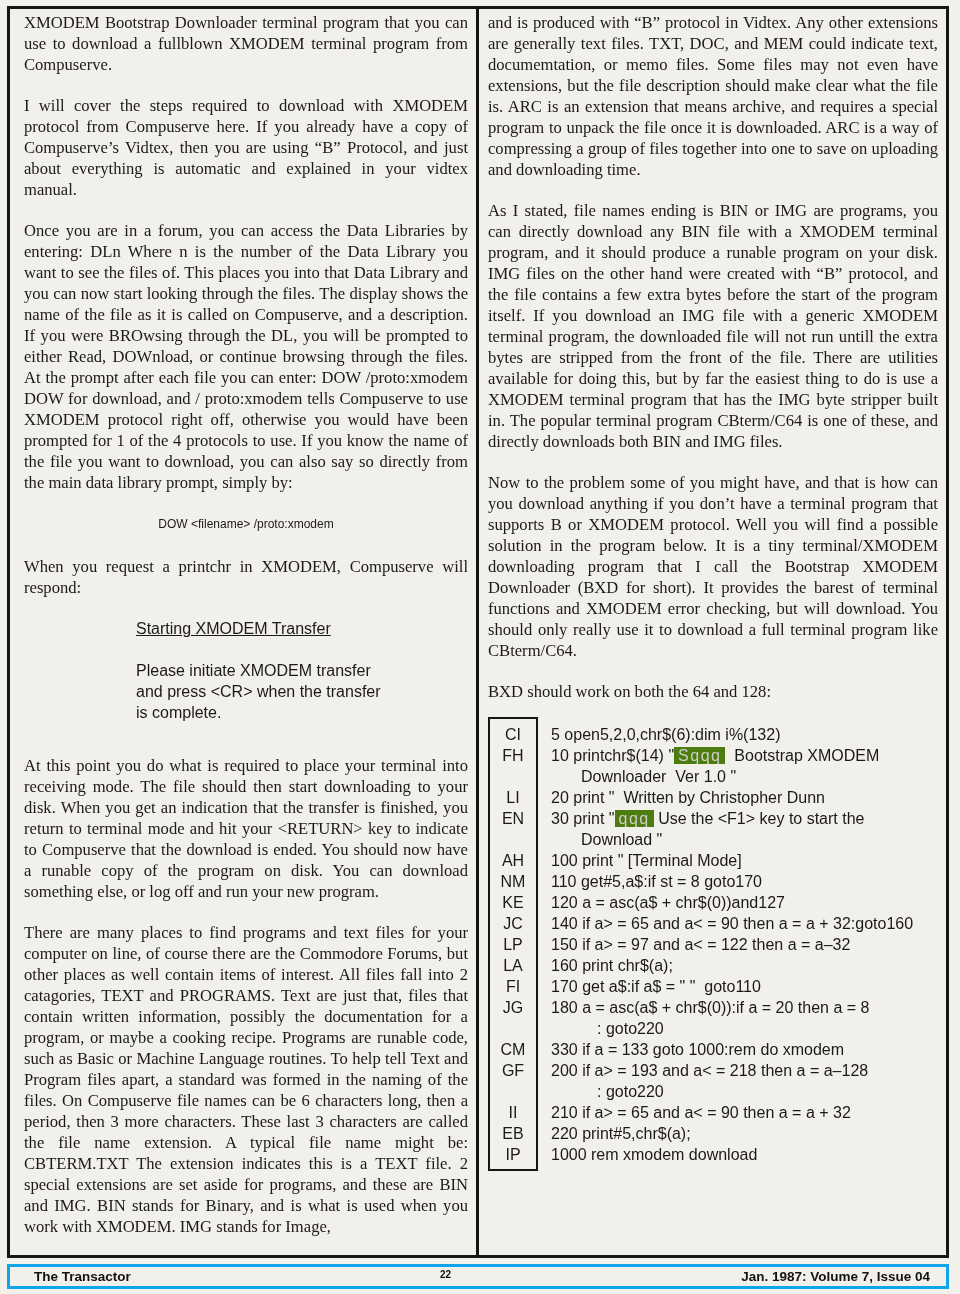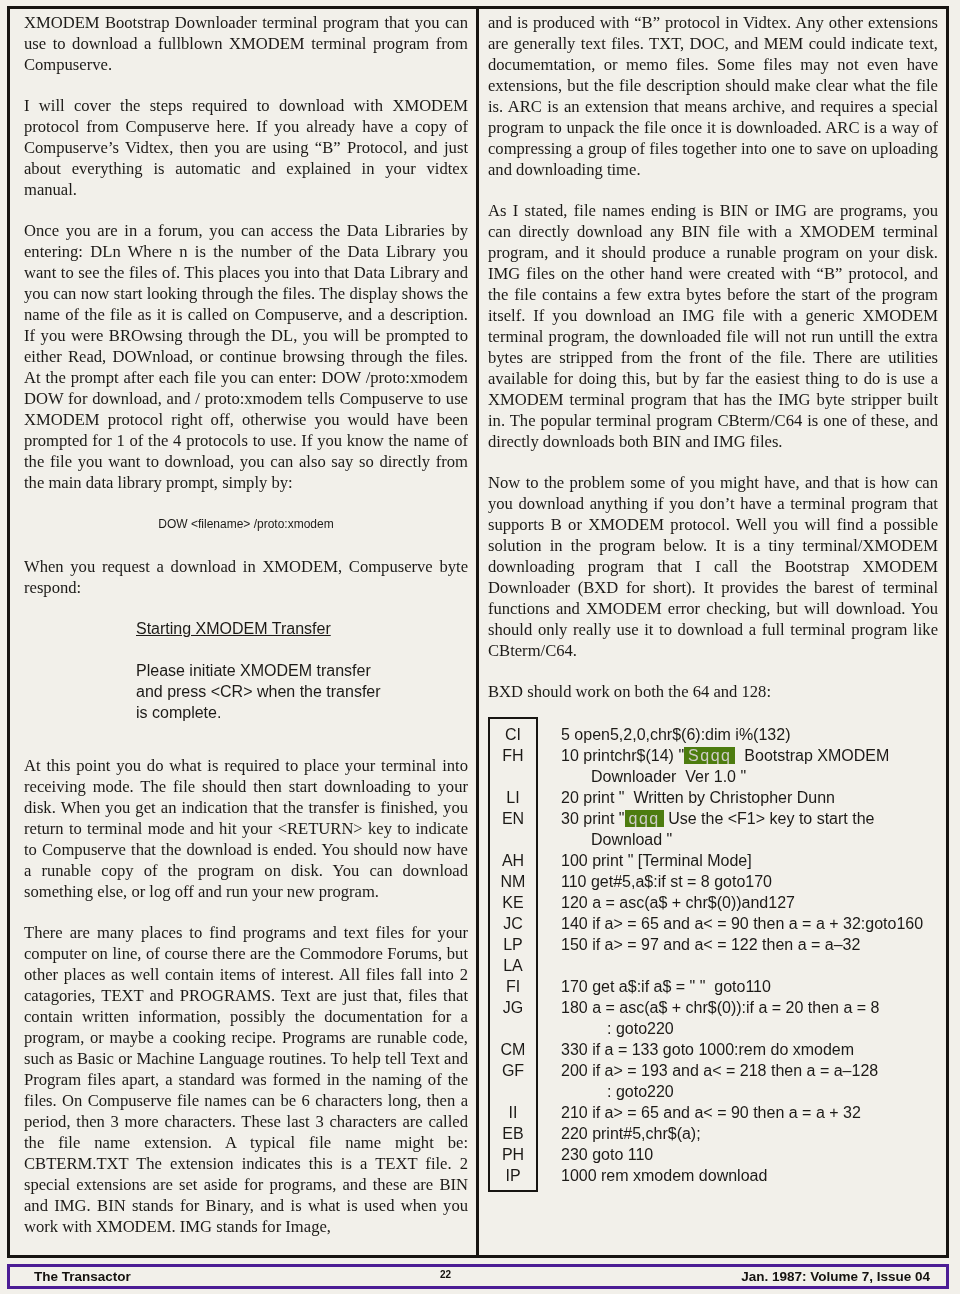--- a/index.html
+++ b/index.html
@@ -42,51 +42,51 @@
     position:relative;margin-top:22px;
     font-family:"Liberation Sans", sans-serif;
     font-size:16px;line-height:21px;text-align:left;
   }
   .lst-box{
     position:absolute;left:0;top:-7px;bottom:-6px;width:50px;
     border:2px solid #171512;box-sizing:border-box;
   }
   .lst-row{display:grid;grid-template-columns:50px 1fr;}
   .lst-code{text-align:center;}
-  .lst-lines{padding-left:23px;}
+  .lst-lines{padding-left:13px;}
   .lst-line{white-space:pre;}
   .lst-line.ind1{padding-left:30px;}
   .lst-line.ind2{padding-left:46px;}
   .rev{
     background:#4d7c0f;color:#cfcdc8;padding:0 4px;letter-spacing:1.5px;
   }
   
   .footer{
     position:absolute;left:7px;top:1264px;width:942px;height:25px;
-    border:3px solid #4c1d95;box-sizing:border-box;
+    border:3px solid #0ea5e9;box-sizing:border-box;
     font-family:"Liberation Sans", sans-serif;font-weight:bold;
     font-size:13.5px;color:#14120f;
   }
   .footer-left{position:absolute;left:24px;top:2px;}
   .footer-center{position:absolute;left:430px;top:2px;font-size:10px;}
   .footer-right{position:absolute;right:16px;top:2px;}
 </style>
 </head>
 <body>
 
 <div class="page">
   <div class="frame"></div>
   <div class="divider"></div>
 
   <div class="col col-left">
     <p>XMODEM Bootstrap Downloader terminal program that you can use to download a fullblown XMODEM terminal program from Compuserve.</p>
     <p>I will cover the steps required to download with XMODEM protocol from Compuserve here. If you already have a copy of Compuserve’s Vidtex, then you are using “B” Protocol, and just about everything is automatic and explained in your vidtex manual.</p>
     <p>Once you are in a forum, you can access the Data Libraries by entering: DLn  Where n is the number of the Data Library you want to see the files of. This places you into that Data Library and you can now start looking through the files. The display shows the name of the file as it is called on Compuserve, and a description. If you were BROwsing through the DL, you will be prompted to either Read, DOWnload, or continue browsing through the files. At the prompt after each file you can enter: DOW  /proto:xmodem  DOW for download, and / proto:xmodem tells Compuserve to use XMODEM protocol right off, otherwise you would have been prompted for 1 of the 4 protocols to use. If you know the name of the file you want to download, you can also say so directly from the main data library prompt, simply by:</p>
     <div class="cmd-line">DOW &lt;filename&gt; /proto:xmodem</div>
-    <p class="p-tight">When you request a download in XMODEM, Compuserve byte respond:</p>
+    <p class="p-tight">When you request a printchr in XMODEM, Compuserve will respond:</p>
     <div class="resp-block resp-1">Starting XMODEM Transfer</div>
     <div class="resp-block resp-2">
       <div>Please initiate XMODEM transfer</div>
       <div>and press &lt;CR&gt; when the transfer</div>
       <div>is complete.</div>
     </div>
     <p>At this point you do  what is required to place your terminal into receiving mode. The file should then start downloading to your disk. When you get an indication that the transfer is finished, you return to terminal mode and hit your &lt;RETURN&gt; key to indicate to Compuserve that the download is ended. You should now have a runable copy of the program on disk. You can download something else, or log off and run your new program.</p>
     <p>There are many places to find programs and text files for your computer on line, of course there are the Commodore Forums, but other places as well contain items of interest. All files fall into 2 catagories, TEXT and PROGRAMS. Text are just that, files that contain written information, possibly the documentation for a program, or maybe a cooking recipe. Programs are runable code, such as Basic or Machine Language routines. To help tell Text and Program files apart, a standard was formed in the naming of the files. On Compuserve file names can be 6 characters long, then a period, then 3 more characters. These last 3 characters are called the file name extension. A typical file name might be: CBTERM.TXT The extension indicates this is a TEXT file. 2 special extensions are set aside for programs, and these are BIN and IMG. BIN stands for Binary, and is what is used when you work with XMODEM. IMG stands for Image,</p>
   </div>
 
@@ -150,20 +150,23 @@
             </div>
           </div>
           <div class="lst-row">
             <div class="lst-code">LP</div>
             <div class="lst-lines">
               <div class="lst-line"><span>150 if a&gt; = 97 and a&lt; = 122 then a = a–32</span></div>
             </div>
           </div>
           <div class="lst-row">
             <div class="lst-code">LA</div>
+            <div class="lst-lines">
+              <div class="lst-line"><span>160 print chr$(a);</span></div>
+            </div>
           </div>
           <div class="lst-row">
             <div class="lst-code">FI</div>
             <div class="lst-lines">
               <div class="lst-line"><span>170 get a$:if a$ = " "  goto110</span></div>
             </div>
           </div>
           <div class="lst-row">
             <div class="lst-code">JG</div>
             <div class="lst-lines">
@@ -187,26 +190,20 @@
           <div class="lst-row">
             <div class="lst-code">II</div>
             <div class="lst-lines">
               <div class="lst-line"><span>210 if a&gt; = 65 and a&lt; = 90 then a = a + 32</span></div>
             </div>
           </div>
           <div class="lst-row">
             <div class="lst-code">EB</div>
             <div class="lst-lines">
               <div class="lst-line"><span>220 print#5,chr$(a);</span></div>
-            </div>
-          </div>
-          <div class="lst-row">
-            <div class="lst-code">PH</div>
-            <div class="lst-lines">
-              <div class="lst-line"><span>230 goto 110</span></div>
             </div>
           </div>
           <div class="lst-row">
             <div class="lst-code">IP</div>
             <div class="lst-lines">
               <div class="lst-line"><span>1000 rem xmodem download</span></div>
             </div>
           </div>
         </div>
     </div>

